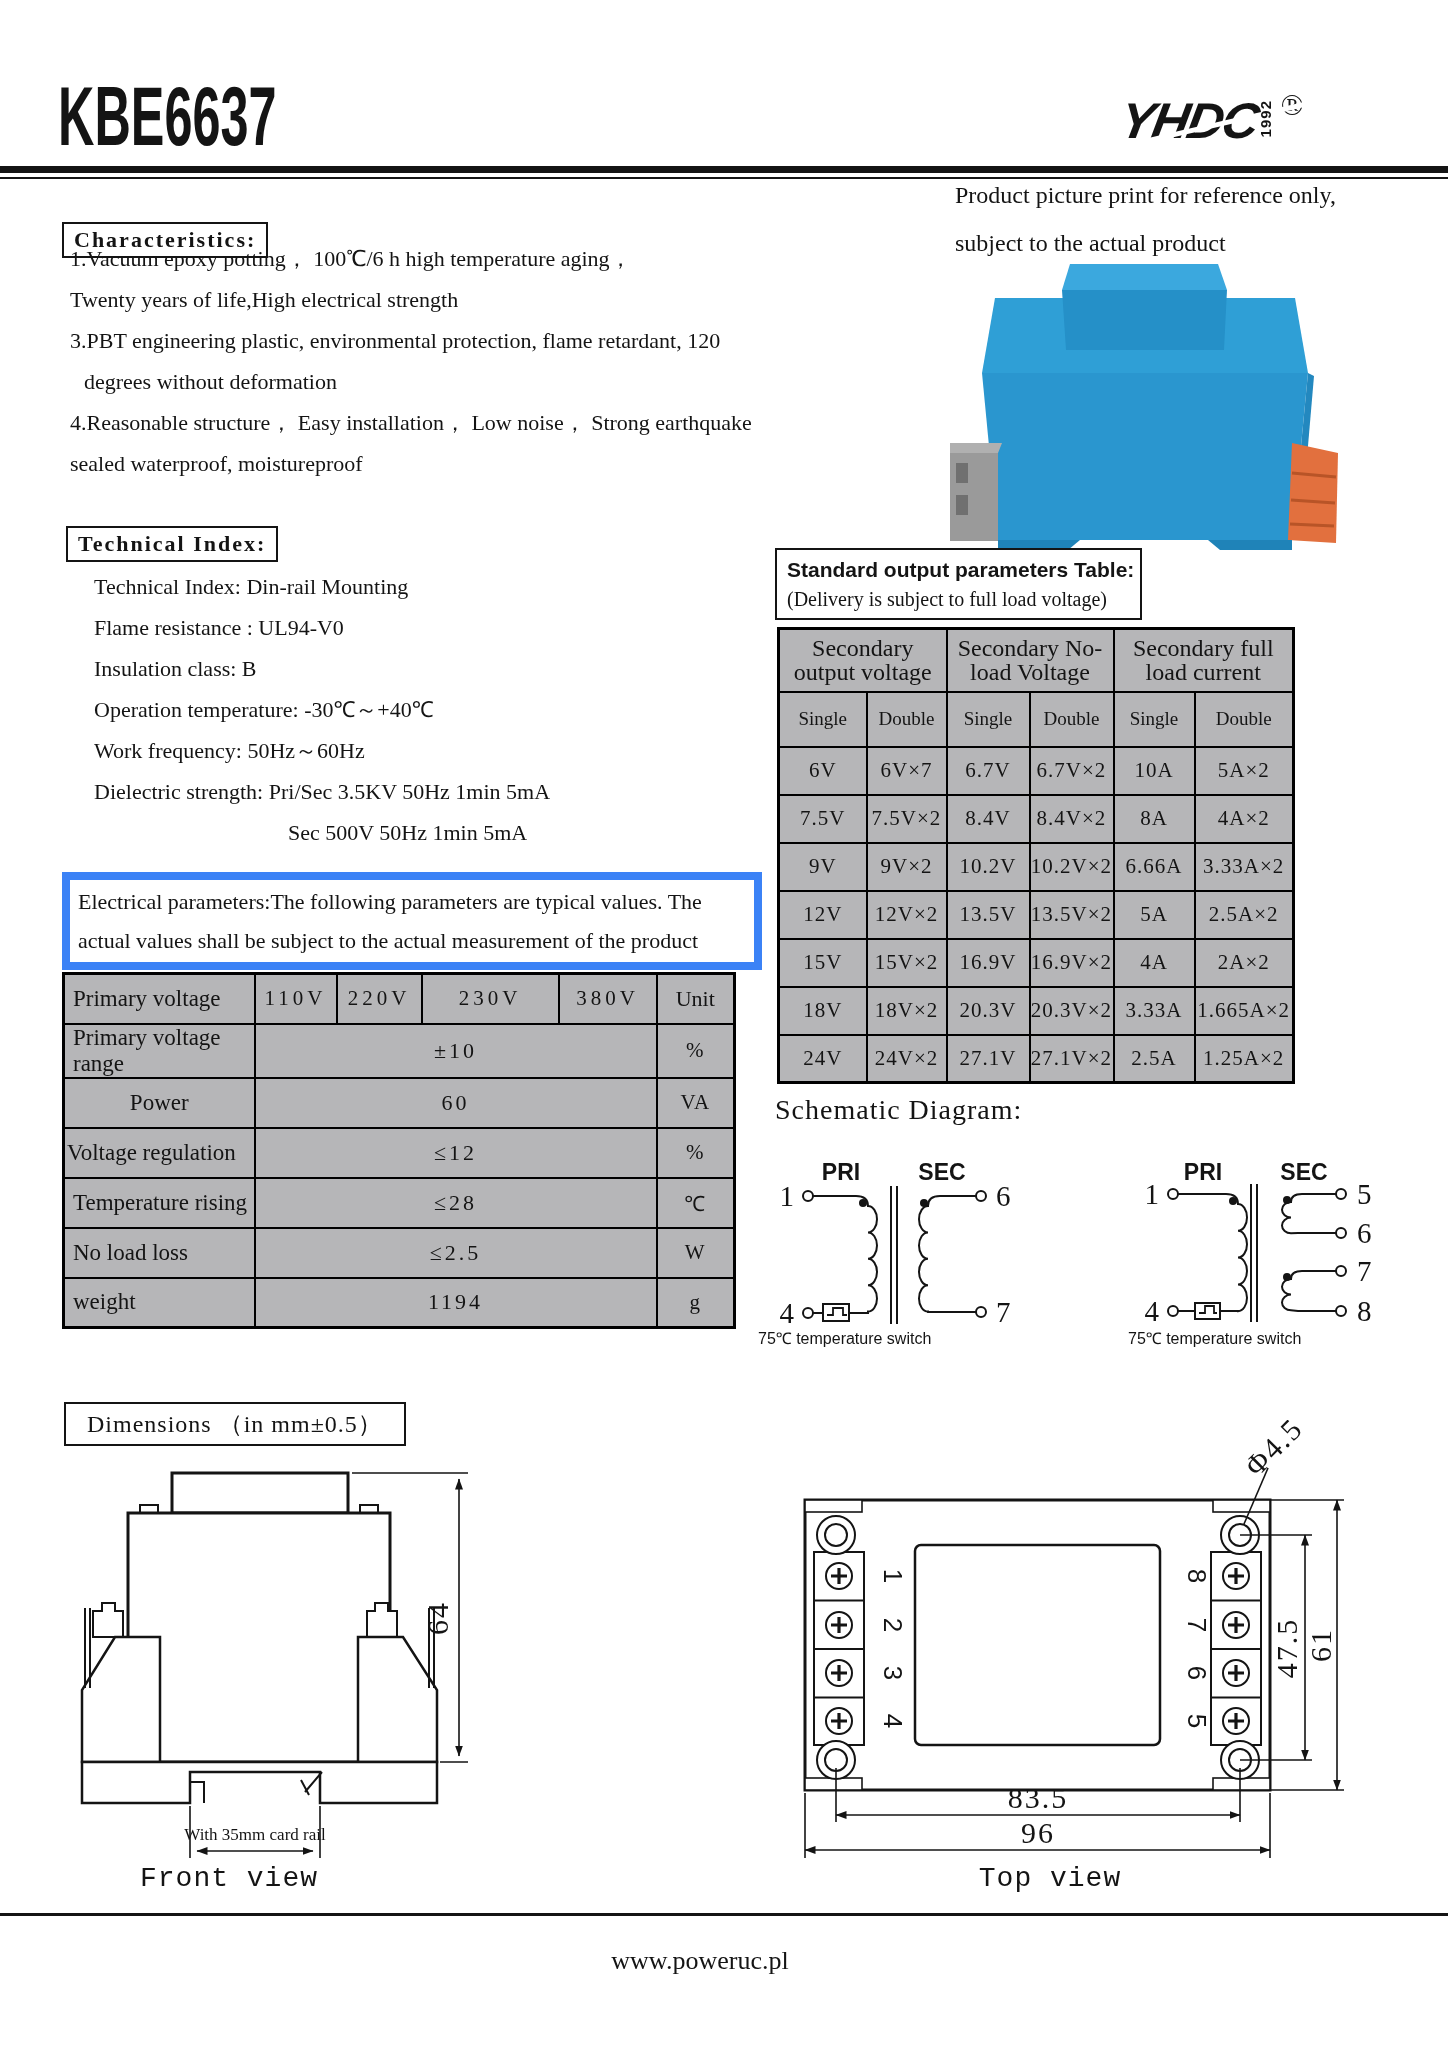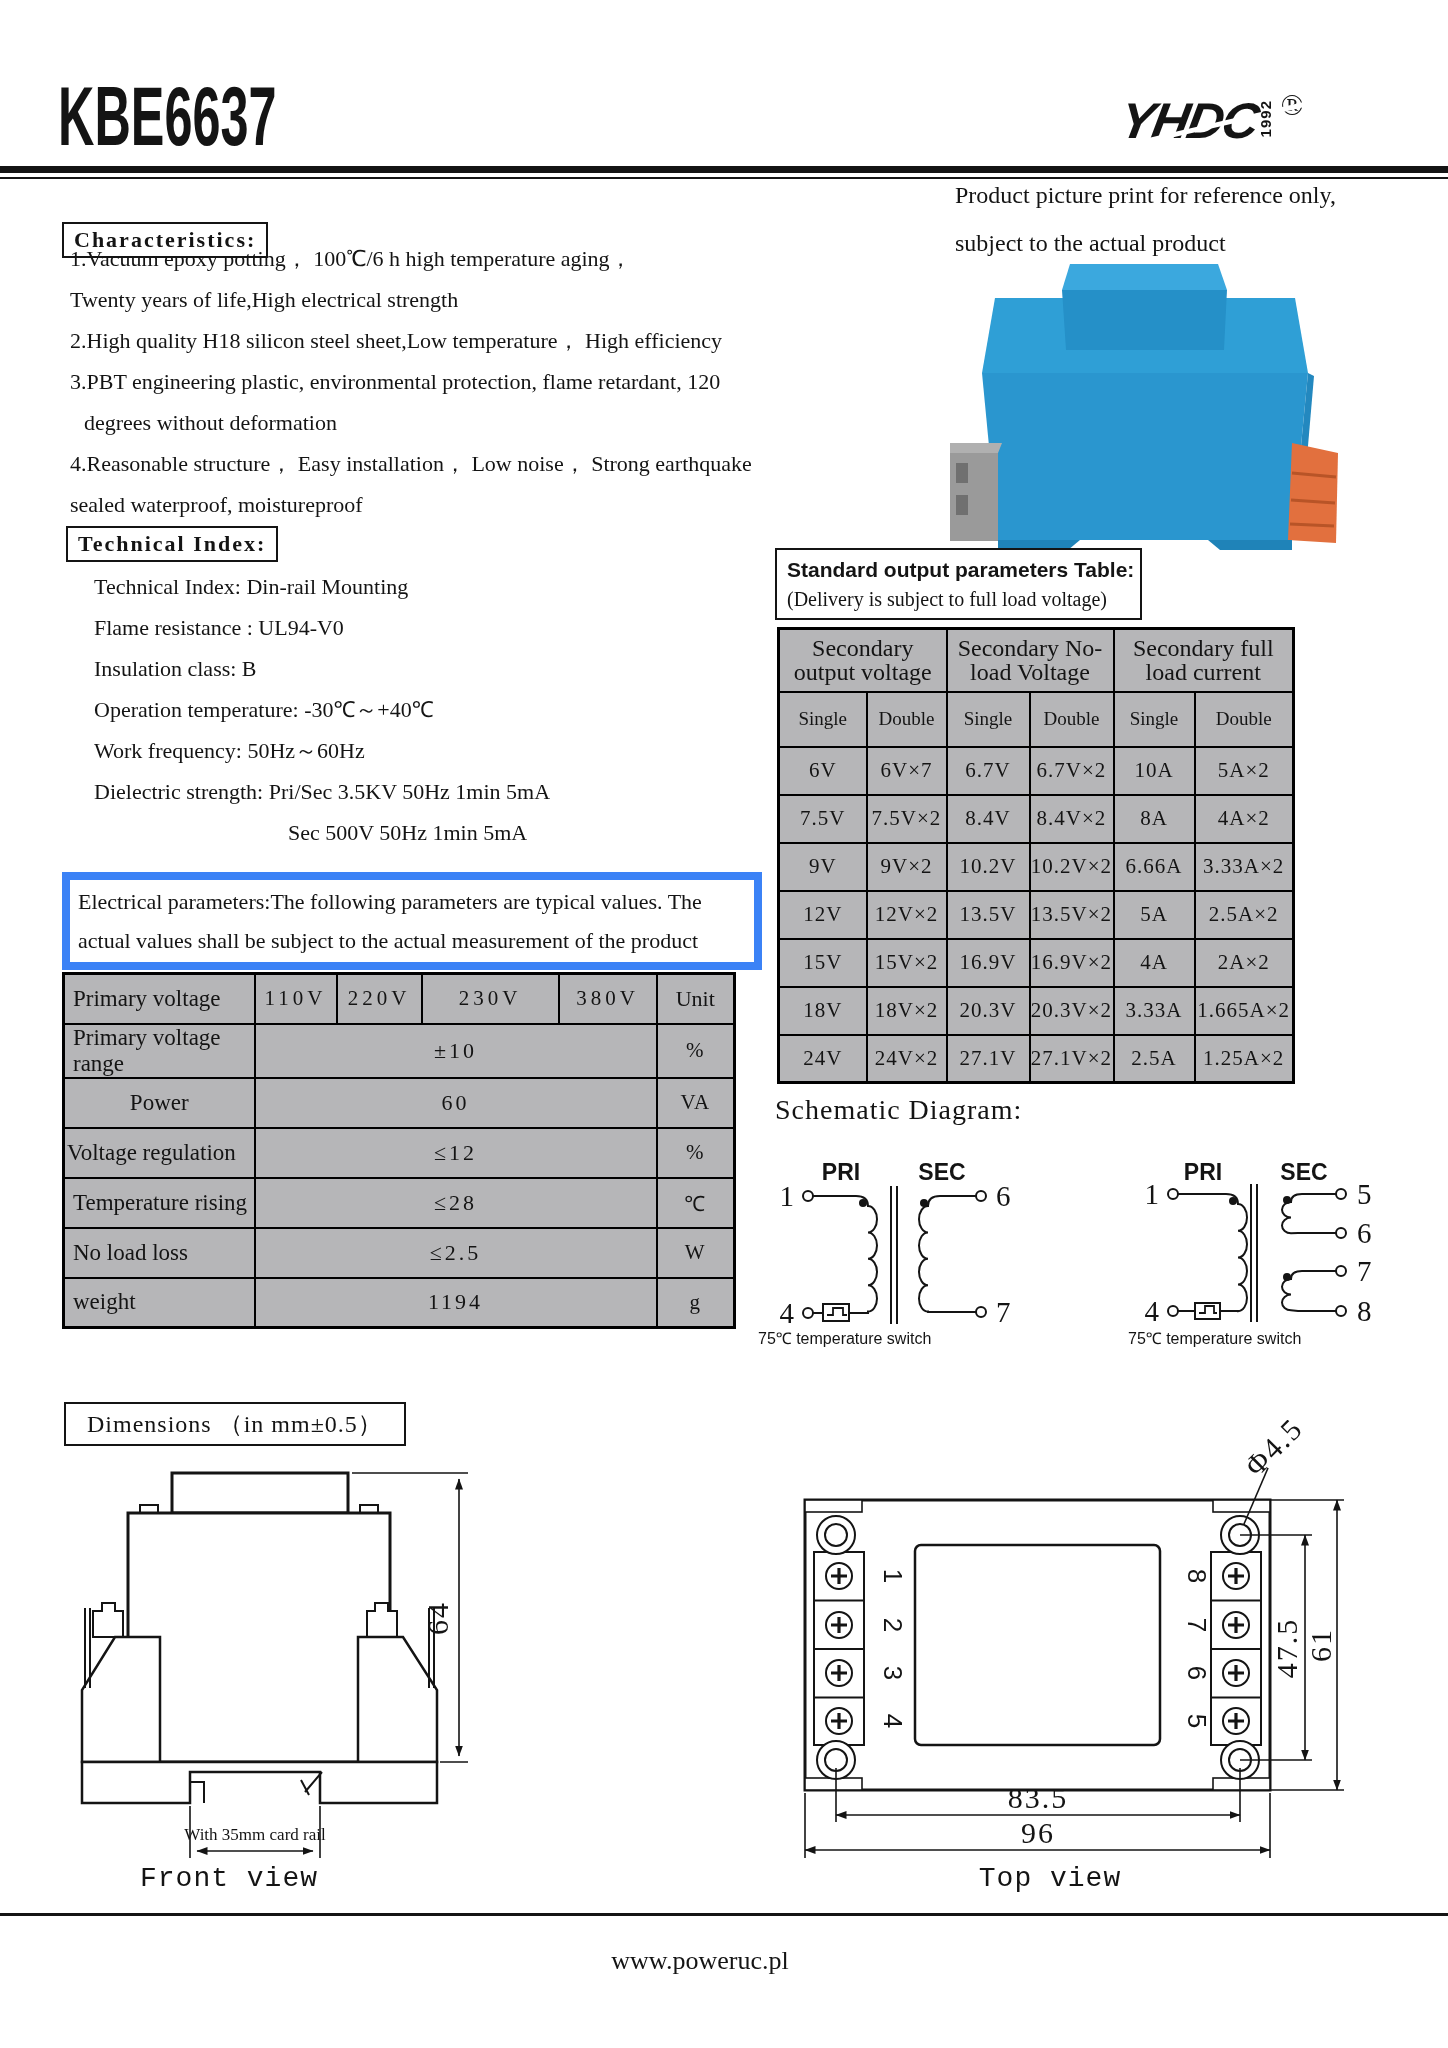--- a/index.html
+++ b/index.html
@@ -107,21 +107,20 @@
       <path d="M352,215 L396,219 M351,242 L395,245 M350,266 L394,268" stroke="#b85427" stroke-width="3" fill="none"></path>
     </g>
     <polygon points="58,282 140,282 128,292 58,292" fill="#1f83b8"></polygon>
     <polygon points="352,282 268,282 280,292 352,292" fill="#1f83b8"></polygon>
   </svg>
 
   <div class="hbox bold-serif" style="left:62px;top:196px;margin-top:26px;">Characteristics:</div>
   <div class="lines char-lines">
     <div>1.Vacuum epoxy potting，  100℃/6 h high temperature aging，</div>
     <div>Twenty years of life,High electrical strength</div>
-    <div>2.High quality H18 silicon steel sheet,Low temperature，  High efficiency</div>
     <div>3.PBT engineering plastic, environmental protection, flame retardant, 120</div>
     <div class="ind">degrees without deformation</div>
     <div>4.Reasonable structure，  Easy installation，  Low noise，  Strong earthquake</div>
     <div>sealed waterproof, moistureproof</div>
   </div>
 
   <div class="hbox bold-serif tech" style="left:66px;top:526px;">Technical Index:</div>
   <div class="lines tech-lines">
     <div>Technical Index:  Din-rail Mounting</div>
     <div>Flame resistance :  UL94-V0</div>

